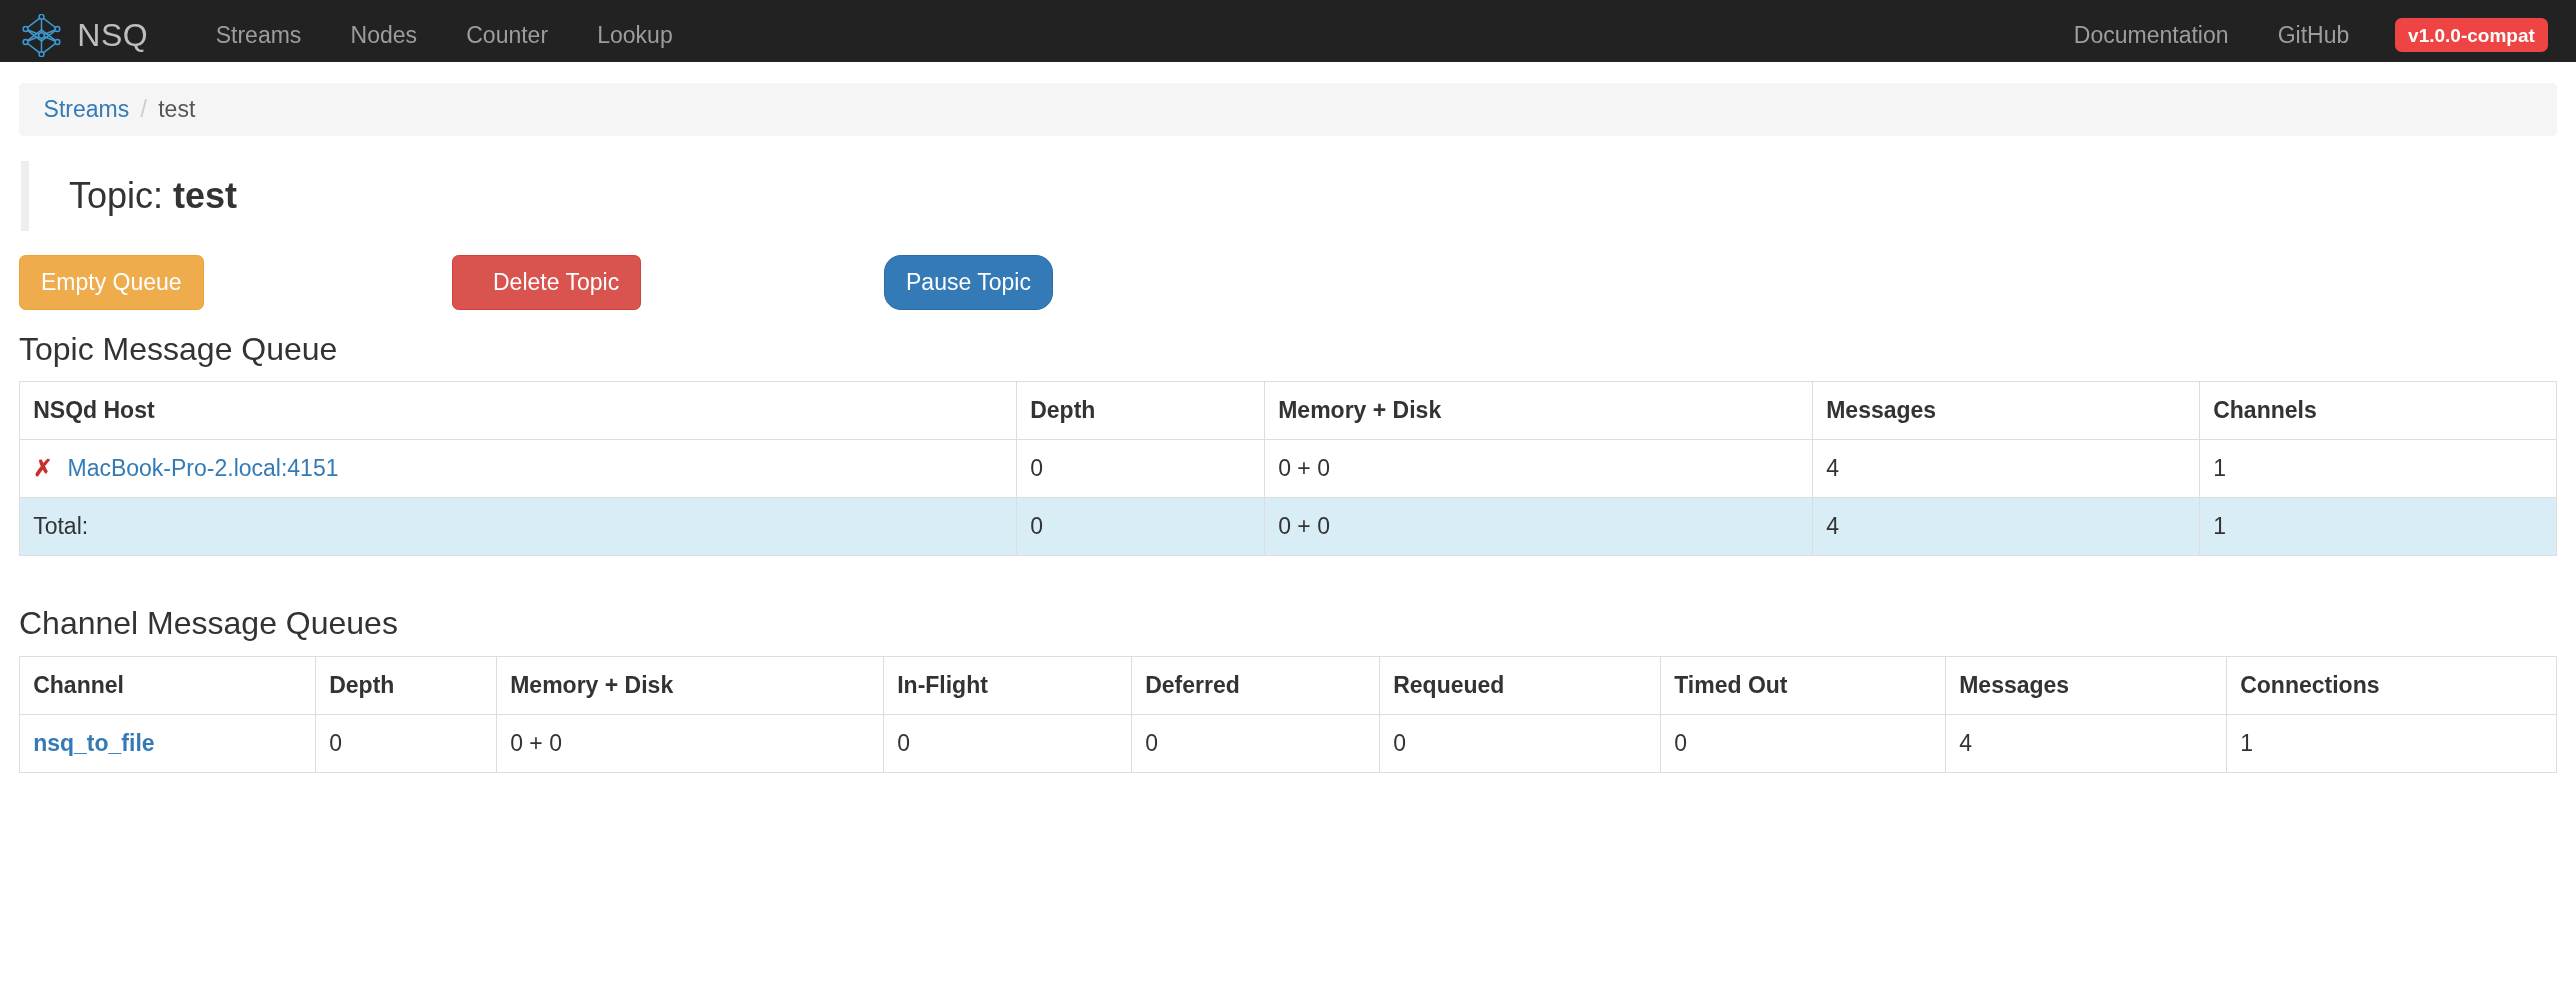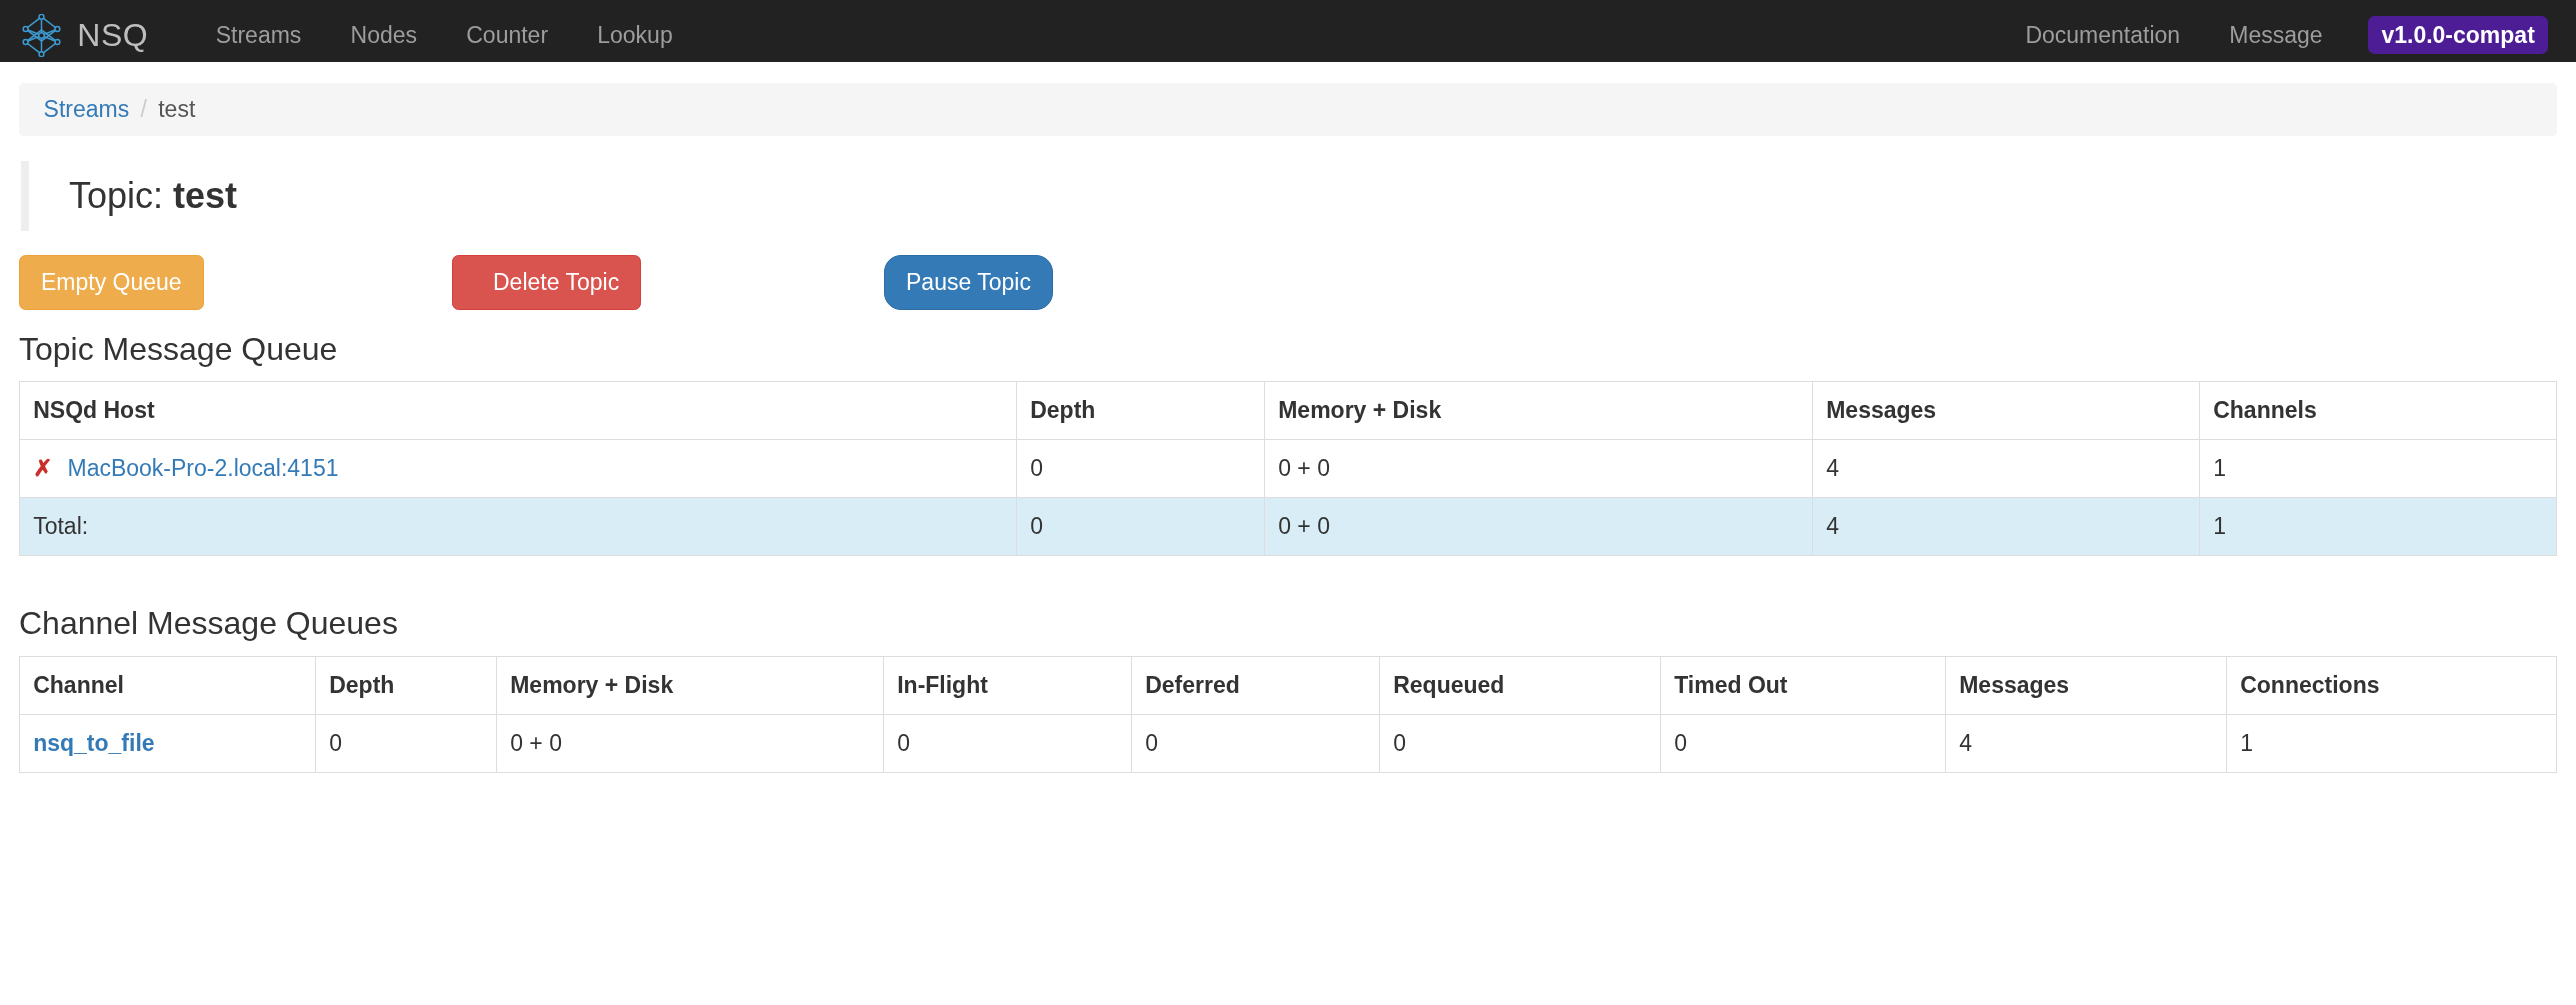--- a/index.html
+++ b/index.html
@@ -48,23 +48,23 @@
     white-space: nowrap;
   }
   .nav-right {
     margin-left: auto;
     display: flex;
     align-items: center;
     padding-right: 28px;
     gap: 0;
   }
   .version-badge {
-    background: #4c1d95;
+    background: #ef4444;
     color: #ffffff;
-    font-size: 23px;
+    font-size: 19px;
     font-weight: bold;
     border-radius: 6.6px;
     padding: 7.6px 13.2px;
     margin-left: 21px;
     white-space: nowrap;
     line-height: 1;
   }
 
   
   .breadcrumb-wrap { padding: 21px 19px 0 19px; }
@@ -215,21 +215,21 @@
 
   <div class="nav-links">
     <a class="nav-link" href="#">Streams</a>
     <a class="nav-link" href="#">Nodes</a>
     <a class="nav-link" href="#">Counter</a>
     <a class="nav-link" href="#">Lookup</a>
   </div>
 
   <div class="nav-right">
     <a class="nav-link" href="#">Documentation</a>
-    <a class="nav-link" href="#">Message</a>
+    <a class="nav-link" href="#">GitHub</a>
     <span class="version-badge">v1.0.0-compat</span>
   </div>
 </div>
 
 <div class="breadcrumb-wrap">
   <div class="breadcrumb">
     <a href="#">Streams</a>
     <span class="crumb-sep">/</span>
     <span class="crumb-active">test</span>
   </div>

